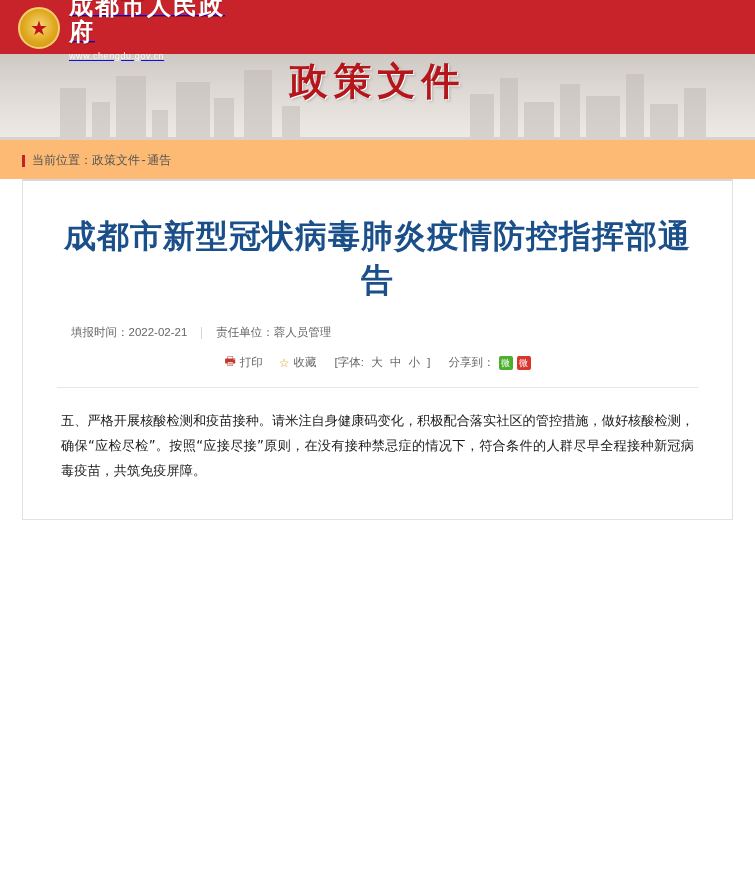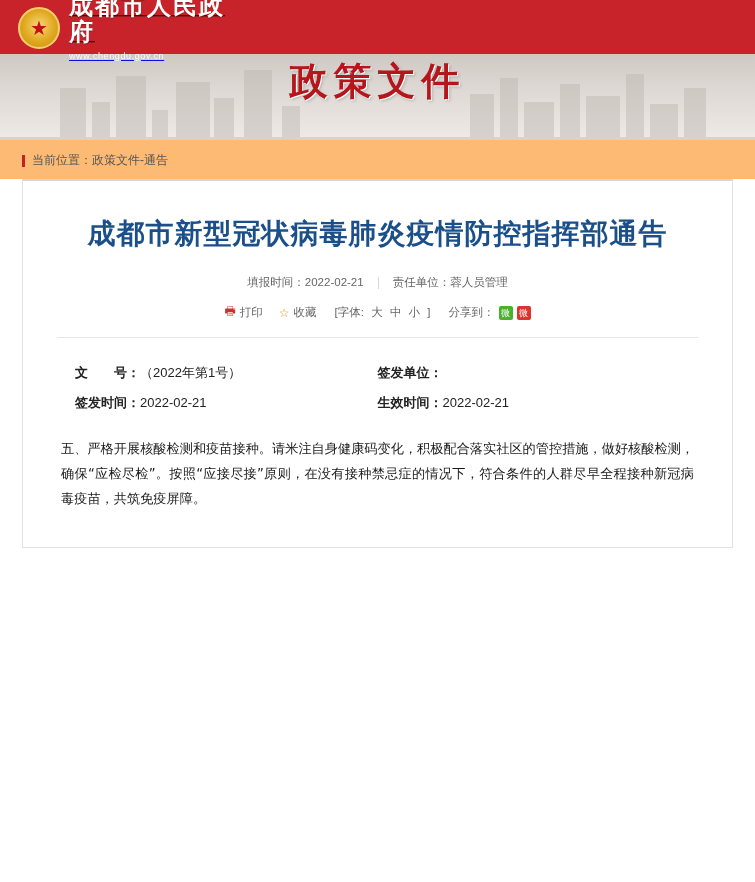--- a/index.html
+++ b/index.html
@@ -72,39 +72,39 @@
     width: 755px; padding: 12px 40px 10px 22px;
     background: #fdba74;
   }
   .crumb {
     font-size: 12px; color: #555;
     display: flex; align-items: center;
   }
   .crumb-bar {
     display: inline-block; width: 3px; height: 12px; background: #c32127; margin-right: 7px;
   }
-  .crumb a { color: #555; text-decoration: none; }
+  .crumb a { color: #555; text-decoration: none; font-family: Liberation Mono, monospace; }
 
   
   .doc {
     width: 711px; margin: 0 auto;
     border: 1px solid #e2e2e2;
     border-top: 2px solid #d8d8d8;
     background: #fff;
     padding: 26px 34px 30px 34px;
   }
   .doc-title {
     text-align: center;
     font-family: "DejaVu Serif", "Liberation Serif", serif;
-    font-size: 28px; font-weight: bold; color: #1a4f8a;
+    font-size: 32px; font-weight: bold; color: #1a4f8a;
     letter-spacing: 1px;
     margin: 8px 0 22px 0;
   }
   .meta-row {
-    display: flex; justify-content: center; align-items: center;
+    display: flex; align-items: center;
     font-size: 11.5px; color: #666; gap: 0;
   }
   .meta-cell { padding: 0 14px; }
   .meta-sep { width: 1px; height: 12px; background: #d5d5d5; }
 
   .tool-row {
     display: flex; justify-content: center; align-items: center;
     margin-top: 12px; font-size: 11.5px; color: #666; gap: 16px;
   }
   .tool-item { display: inline-flex; align-items: center; gap: 4px; cursor: pointer; }
@@ -224,33 +224,19 @@
     </span>
     <span class="tool-item">
       <span>分享到：</span>
       <span class="share-ico share-wx">微</span>
       <span class="share-ico share-wb">微</span>
     </span>
   </div>
 
   <div class="divider"></div>
 
-  <div class="fields">
-    <div class="field">
-      <b class="lbl">文　　号：</b><span class="val">（2022年第1号）</span>
-    </div>
-    <div class="field">
-      <b class="lbl">签发单位：</b><span class="val"></span>
-    </div>
-    <div class="field">
-      <b class="lbl">签发时间：</b><span class="val">2022-02-21</span>
-    </div>
-    <div class="field">
-      <b class="lbl">生效时间：</b><span class="val">2022-02-21</span>
-    </div>
-  </div>
 
   <div class="body-text">
     <p>五、严格开展核酸检测和疫苗接种。请米注自身健康码变化，积极配合落实社区的管控措施，做好核酸检测，确保“应检尽检”。按照“应接尽接”原则，在没有接种禁忌症的情况下，符合条件的人群尽早全程接种新冠病毒疫苗，共筑免疫屏障。</p>
 
   </div>
 
 </div>
 
 </body></html>

